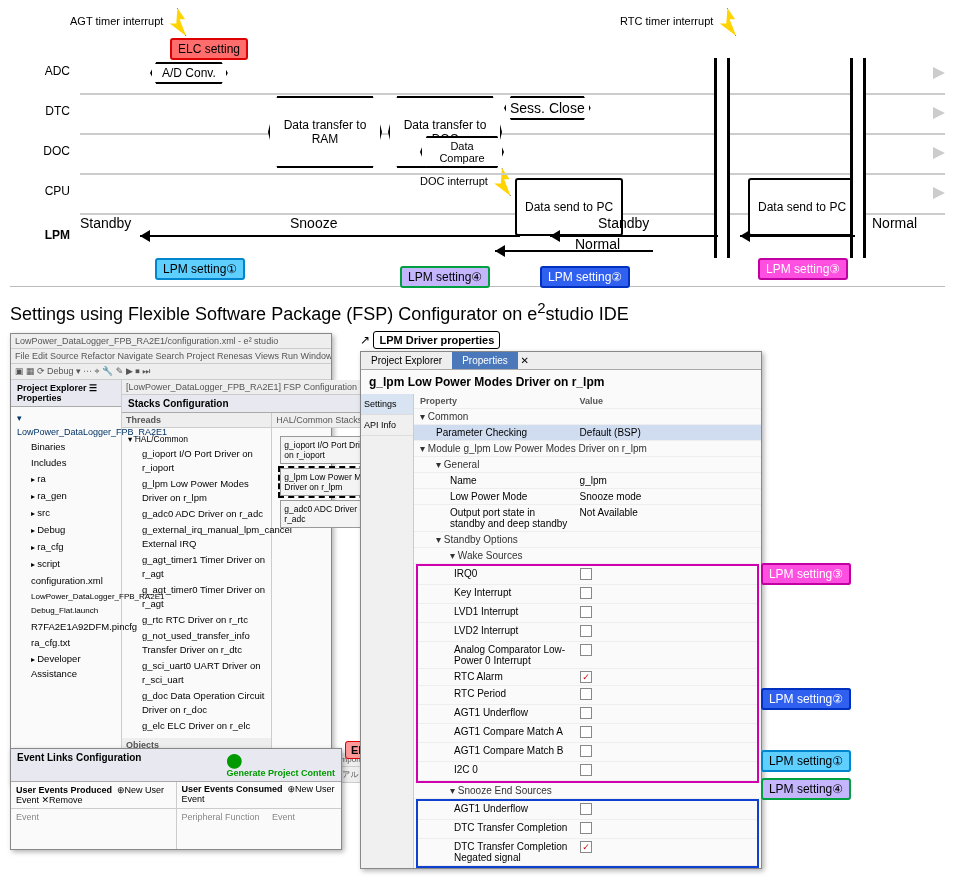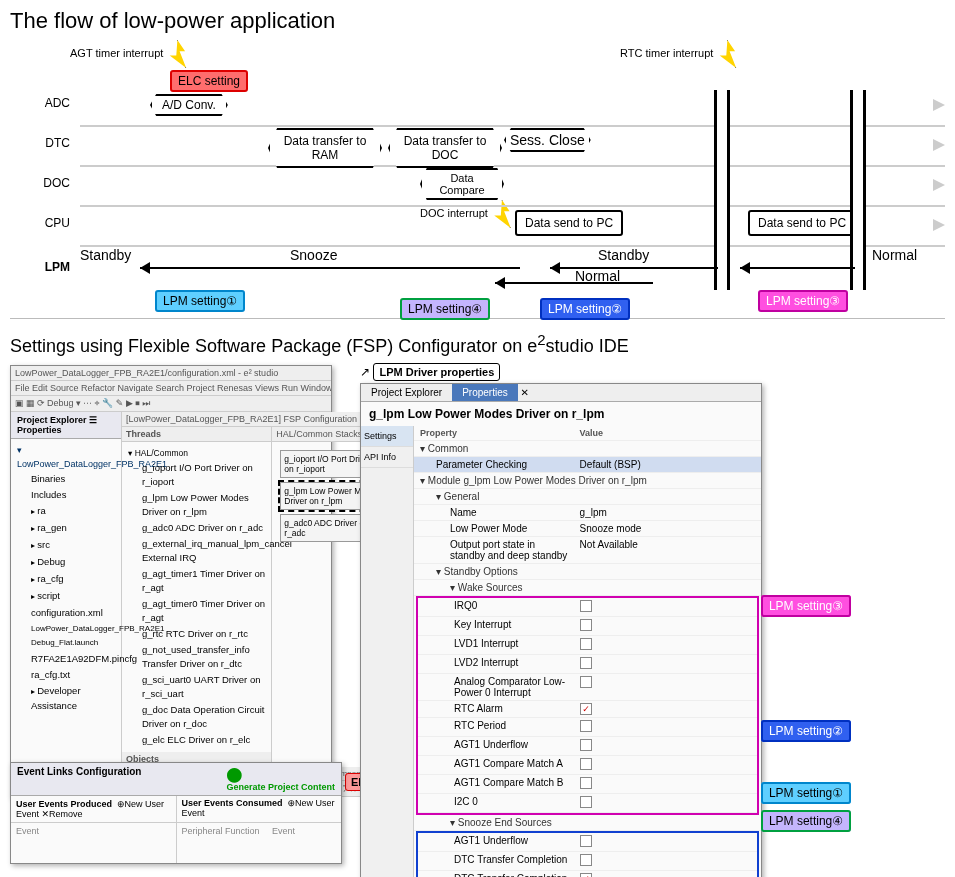--- a/index.html
+++ b/index.html
@@ -2,21 +2,21 @@
 <html><head>
 <meta charset="utf-8">
 <style>
 body{margin:0;font-family:sans-serif;font-size:12px;color:#000;background:#fff}
 .page{width:955px;padding:8px 10px;box-sizing:border-box}
 h1{font-size:22px;margin:0 0 6px;font-weight:400}
 .flow{position:relative;height:260px;border-bottom:1px solid #bbb;padding-bottom:18px}
 .lane-label{position:absolute;left:0;font-size:12px;font-weight:400;text-align:right;width:60px}
 .lane{position:absolute;left:70px;right:0;height:20px;border-bottom:2px solid #ccc}
 .lane::after{content:'';position:absolute;right:0;top:-6px;border-left:12px solid #ccc;border-top:6px solid transparent;border-bottom:6px solid transparent}
-.block{position:absolute;background:#fff;border:2px solid #000;border-radius:3px;font-size:12px;padding:4px 8px;text-align:center}
+.block{position:absolute;background:#fff;border:2px solid #000;border-radius:3px;font-size:12px;padding:20px 8px;text-align:center}
 .hex{clip-path:polygon(8% 0,92% 0,100% 50%,92% 100%,8% 100%,0 50%)}
 .hex.sm{padding:2px 10px}
 .interrupt{position:absolute;font-size:11px}
 .bolt{display:inline-block;width:20px;height:26px;background:#ffd400;clip-path:polygon(50% 0,85% 40%,60% 40%,90% 100%,15% 55%,45% 55%);border:1px solid #000;vertical-align:middle}
 .tag{position:absolute;font-size:12px;border:2px solid;border-radius:3px;padding:2px 6px}
 .t-elc{background:#ff6d6d;border-color:#d00}
 .t-l1{background:#5fcfff;border-color:#0086cc}
 .t-l2{background:#3060f0;border-color:#0030c0;color:#ffffff}
 .t-l3{background:#ff4fe0;border-color:#c000a0;color:#fff}
 .t-l4{background:#c4b5fd;border-color:#00a040}
@@ -62,21 +62,20 @@
 .prop-wrap{display:flex}
 .prop-left{width:52px;background:#f0f0f0;border-right:1px solid #ccc;font-size:9px}
 .prop-left div{padding:5px 3px;border-bottom:1px solid #ddd}
 .prop-right{flex:1;position:relative}
 .grid-hdr{font-size:9px;color:#555;font-weight:700}
 </style>
 </head>
 <body>
 <div class="page">
 
-<h1>The flow of low-power application</h1>
 <div class="flow">
   <div class="interrupt" style="left:60px;top:0"><span>AGT timer interrupt</span> <span class="bolt"></span></div>
   <div class="interrupt" style="left:610px;top:0"><span>RTC timer interrupt</span> <span class="bolt"></span></div>
   <div class="interrupt" style="left:410px;top:160px"><span>DOC interrupt</span> <span class="bolt"></span></div>
 
   <div class="tag t-elc" style="left:160px;top:30px">ELC setting</div>
 
   <div class="lane-label" style="top:56px">ADC</div>
   <div class="lane" style="top:65px"></div>
   <div class="lane-label" style="top:96px">DTC</div>
@@ -140,20 +139,21 @@
             <div class="item fold">script</div>
             <div class="item">configuration.xml</div>
             <div class="item" style="font-size:8px">LowPower_DataLogger_FPB_RA2E1 Debug_Flat.launch</div>
             <div class="item">R7FA2E1A92DFM.pincfg</div>
             <div class="item">ra_cfg.txt</div>
             <div class="item fold">Developer Assistance</div>
           </div>
         </div>
         <div style="flex:1">
           <div class="toolbar">[LowPower_DataLogger_FPB_RA2E1] FSP Configuration</div>
+          <div class="phead">Stacks Configuration</div>
           <div style="display:flex">
             <div style="width:45%;border-right:1px solid #ccc">
               <div class="toolbar"><b>Threads</b></div>
               <div class="tree" style="font-size:8.5px">
                 <div>▾ HAL/Common</div>
                 <div class="item">g_ioport I/O Port Driver on r_ioport</div>
                 <div class="item">g_lpm Low Power Modes Driver on r_lpm</div>
                 <div class="item">g_adc0 ADC Driver on r_adc</div>
                 <div class="item">g_external_irq_manual_lpm_cancel External IRQ</div>
                 <div class="item">g_agt_timer1 Timer Driver on r_agt</div>

